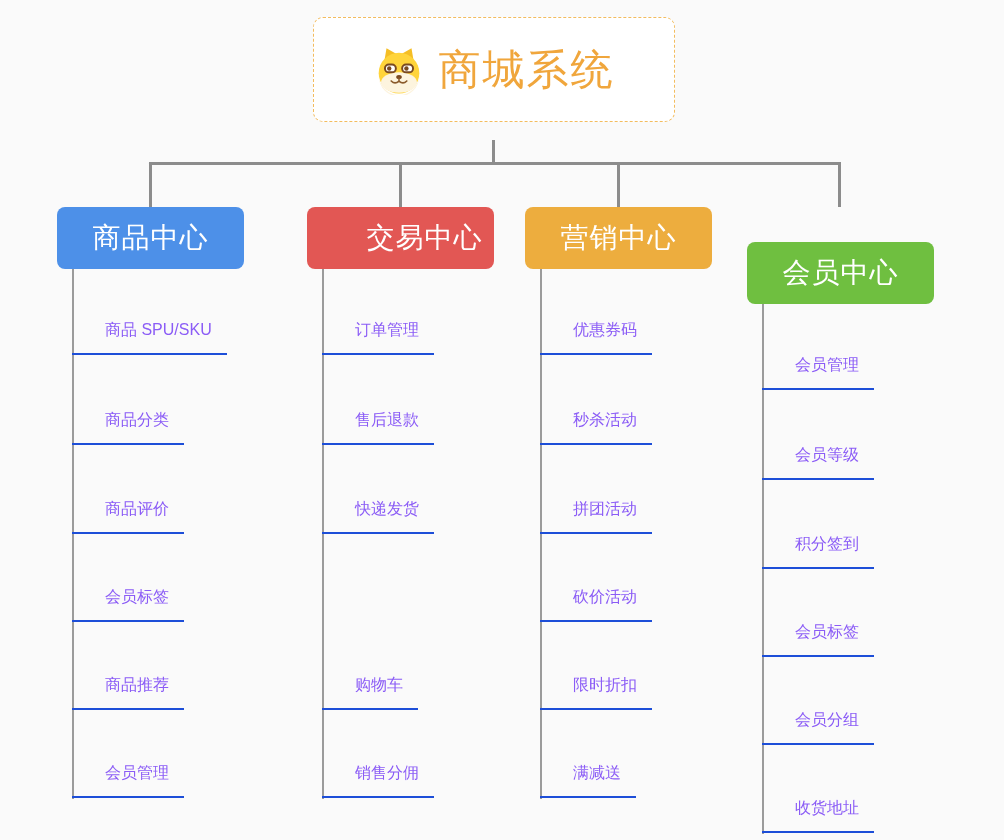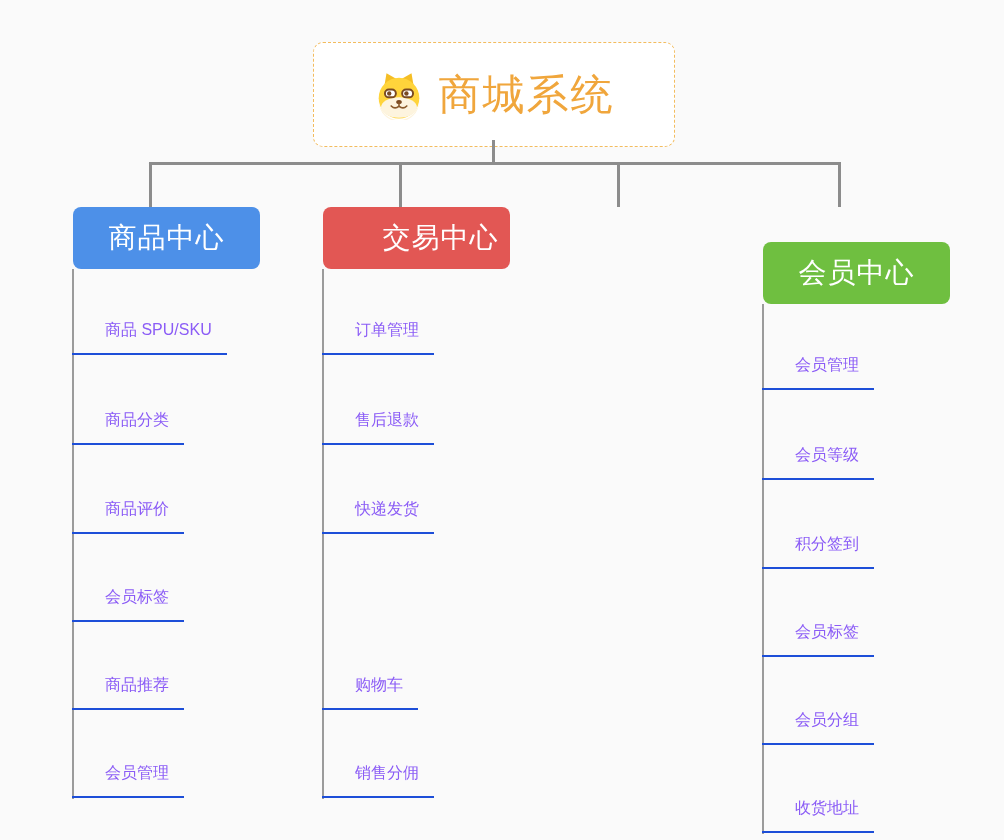--- a/index.html
+++ b/index.html
@@ -6,21 +6,21 @@
   body {
     width: 1004px; height: 840px;
     background: #FAFAFA;
     font-family: "Liberation Sans", "DejaVu Sans", sans-serif;
     overflow: hidden;
   }
   .canvas { position: relative; width: 1004px; height: 840px; }
 
   
   .root-node {
-    position: absolute; left: 313px; top: 42px;
+    position: absolute; left: 313px; top: 17px;
     width: 362px; height: 105px;
     background: #FFFFFF;
     border: 1px dashed #F3BC5E;
     border-radius: 10px;
     display: flex; align-items: center; justify-content: center;
     gap: 15px;
     box-sizing: border-box;
   }
   .root-title {
     font-size: 42px;
@@ -40,21 +40,21 @@
   .drop.d3 { left: 838px; }
 
   
   .branch { position: absolute; top: 207px; width: 250px; height: 610px; }
   .branch.b0 { left: 57px; }
   .branch.b1 { left: 307px; }
   .branch.b2 { left: 525px; }
   .branch.b3 { left: 747px; margin-top: 35px; }
 
   .branch-header {
-    position: absolute; left: 16px; top: 0;
+    position: absolute; left: 0; top: 0;
     width: 187px; height: 62px;
     border-radius: 8px;
     color: #FFFFFF;
     font-size: 28px;
     letter-spacing: 1px;
     display: flex; align-items: center; justify-content: center;
     box-sizing: border-box;
   }
   .rail {
     position: absolute; left: 15px; top: 62px;
@@ -121,20 +121,30 @@
   <div class="branch b1">
     <div class="branch-header" style="background-color: rgb(226, 87, 84); padding-left: 48px;">交易中心</div>
     <div class="rail"></div>
     <div class="item i0">订单管理</div>
     <div class="item i1">售后退款</div>
     <div class="item i2">快递发货</div>
     <div class="item i4">购物车</div>
     <div class="item i5">销售分佣</div>
   </div>
 
+  <div class="branch b2">
+    <div class="branch-header" style="background-color: rgb(237, 173, 62);">营销中心</div>
+    <div class="rail"></div>
+    <div class="item i0">优惠券码</div>
+    <div class="item i1">秒杀活动</div>
+    <div class="item i2">拼团活动</div>
+    <div class="item i3">砍价活动</div>
+    <div class="item i4">限时折扣</div>
+    <div class="item i5">满减送</div>
+  </div>
 
   <div class="branch b3">
     <div class="branch-header" style="background-color: rgb(111, 191, 64);">会员中心</div>
     <div class="rail"></div>
     <div class="item i1">会员等级</div>
     <div class="item i0">会员管理</div>
     <div class="item i2">积分签到</div>
     <div class="item i3">会员标签</div>
     <div class="item i4">会员分组</div>
     <div class="item i5">收货地址</div>

